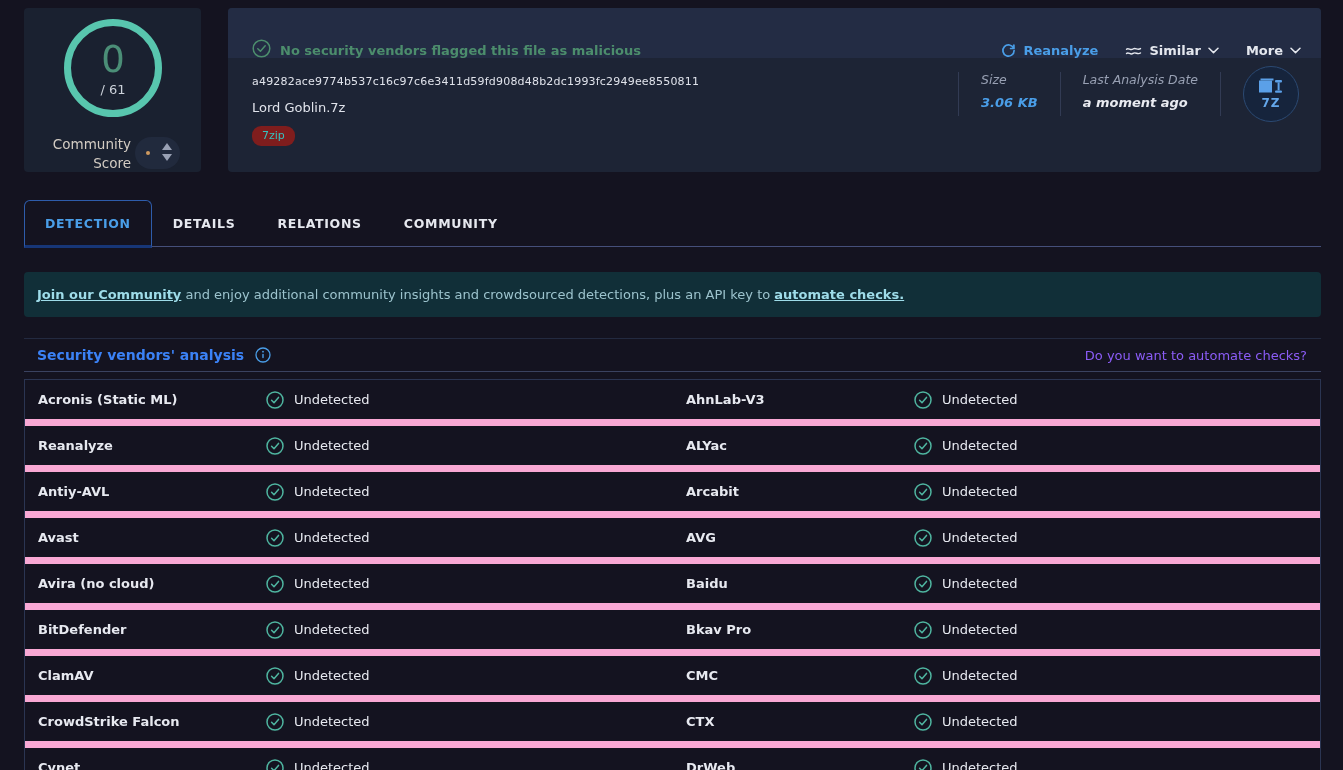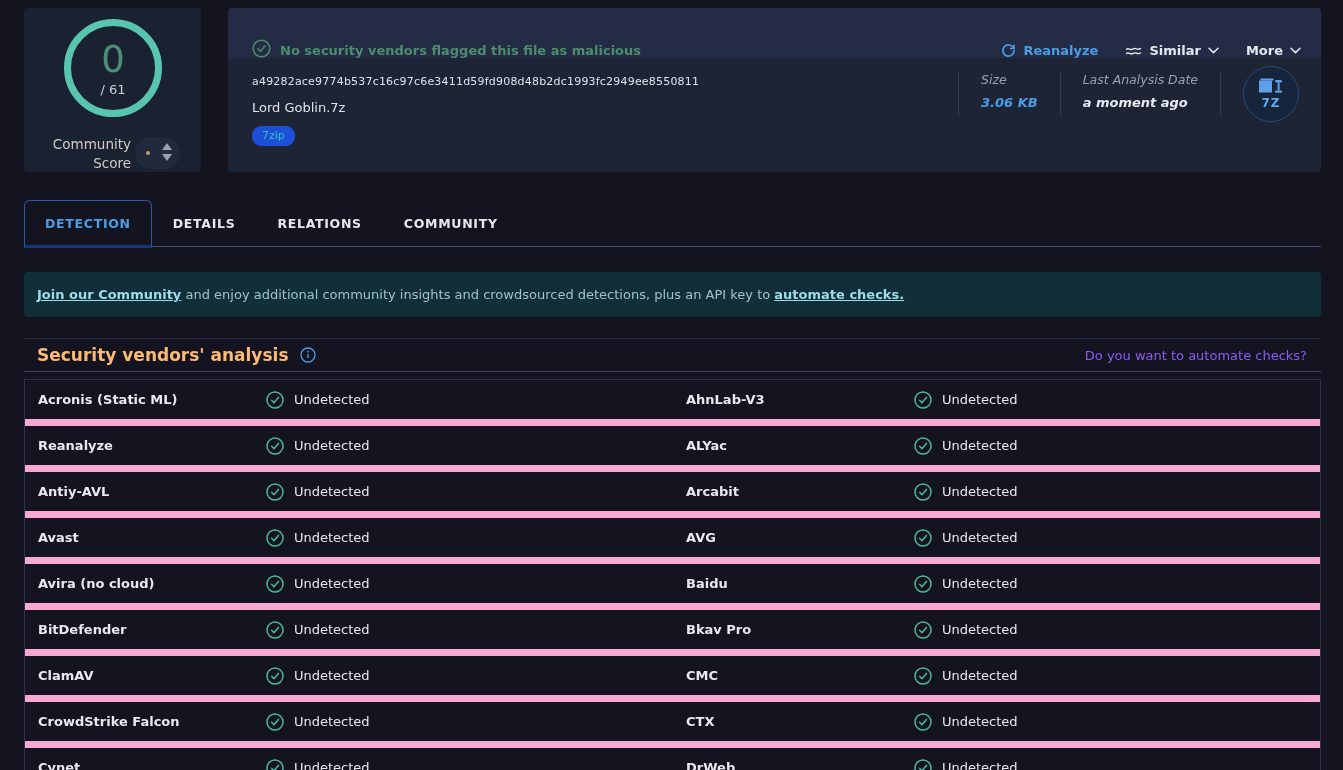--- a/index.html
+++ b/index.html
@@ -36,21 +36,21 @@
   .status-message { color:#4c8d6c; font-weight:bold; font-size:13px; margin-left:9px; }
   .banner-actions { margin-left:auto; display:flex; align-items:center; gap:27px; }
   .action-btn { display:flex; align-items:center; gap:7px; cursor:pointer;
     font-size:13px; font-weight:bold; color:#e4e7ee; background:none; border:none;
     font-family:inherit; }
   .action-btn.blue { color:#4a9ee8; }
   
   .file-area { position:relative; height:114px; padding:17px 0 0 24px; }
   .file-hash { font-size:11px; color:#e0e3eb; letter-spacing:.2px; }
   .file-name { font-size:13px; color:#e0e3eb; margin-top:12px; }
-  .file-tag { display:inline-block; margin-top:11px; background:#1d4ed8; color:#35c3c0;
+  .file-tag { display:inline-block; margin-top:11px; background:#7f1d1d; color:#35c3c0;
     font-size:11px; padding:3px 10px 4px; border-radius:9px; }
   .file-meta { position:absolute; right:0; top:8px; display:flex; align-items:stretch; }
   .meta-divider { width:1px; background:#323b54; margin:6px 0; }
   .meta-col { padding:6px 22px 0;font-style:italic; }
   .meta-label { font-size:12.5px; color:#98a0b3; white-space:nowrap; }
   .meta-value { font-size:13px; font-weight:bold; margin-top:8px; }
   .meta-value.blue { color:#4a9ee8; }
   .meta-value.white { color:#e9ebf1; }
   .filetype-circle { width:56px; height:56px; margin:0 22px; border:1px solid #2c4a73;
     border-radius:50%; background:#16243c; display:flex; flex-direction:column;
@@ -65,21 +65,21 @@
     border-radius:6px 6px 0 0; margin-bottom:-2px; padding:0 20px; }
   
   .community-banner { position:absolute; left:24px; top:272px; width:1297px; height:45px;
     background:#112f38; border-radius:4px; display:flex; align-items:center;
     padding-left:13px; font-size:13px; color:#9cc3cd; }
   .community-banner a { color:#9edce9; font-weight:bold; text-decoration:underline; cursor:pointer; }
   
   .analysis-header { position:absolute; left:24px; top:338px; width:1297px; height:34px;
     border-top:1px solid #232a40; border-bottom:1px solid #3a4260;
     display:flex; align-items:center; padding:0 14px 0 13px; }
-  .analysis-title { font-size:17px; font-weight:bold; color:#fdba74; }
+  .analysis-title { font-size:14px; font-weight:bold; color:#3b82f6; }
   .info-icon { margin-left:11px; display:flex; cursor:pointer; }
   .automate-link { margin-left:auto; color:#8b5cf6; font-size:13px; cursor:pointer;
     text-decoration:none; }
   
   .vendor-table { position:absolute; left:24px; top:379px; width:1297px;
     border:1px solid #2b3552; border-bottom:none; }
   .vendor-row { height:46px; display:grid; grid-template-columns:228px 420px 228px 1fr;
     align-items:center; padding-left:13px; border-bottom:7px solid #f9a8d4; }
   .vendor-name { font-size:13px; font-weight:600; color:#e7e9f0; }
   .vendor-status { display:flex; align-items:center; gap:10px; font-size:13px; color:#e7e9f0; }

